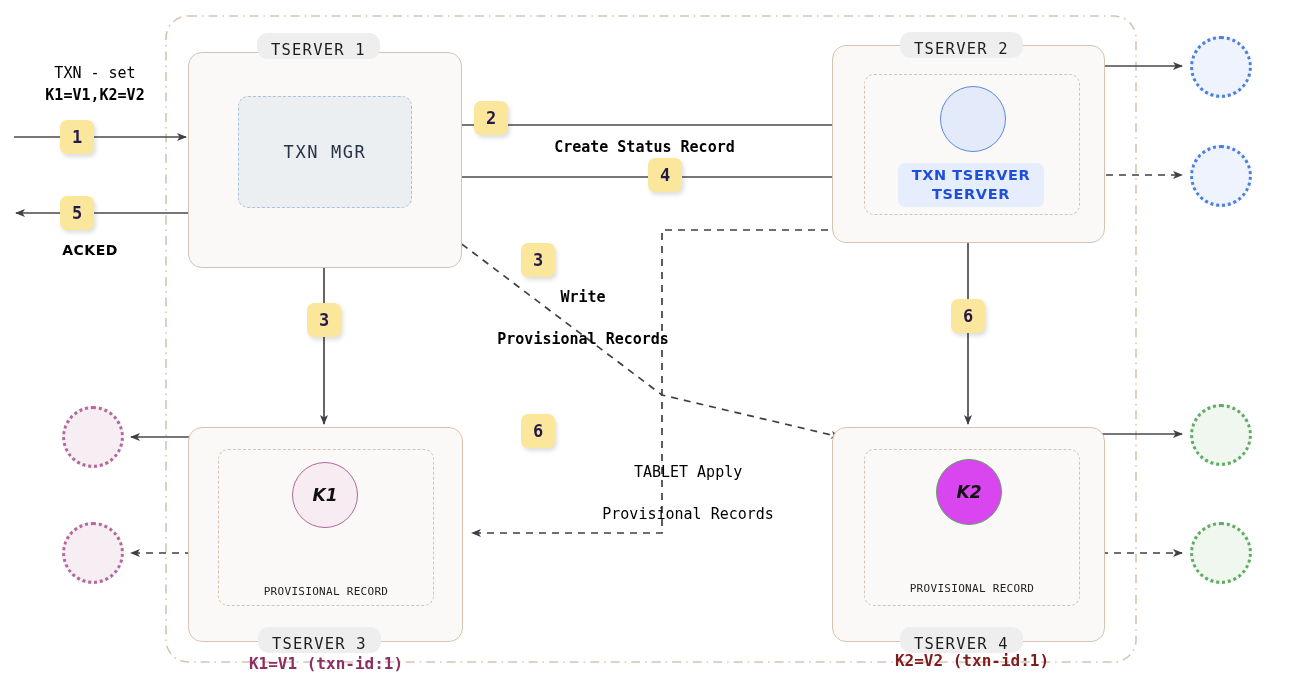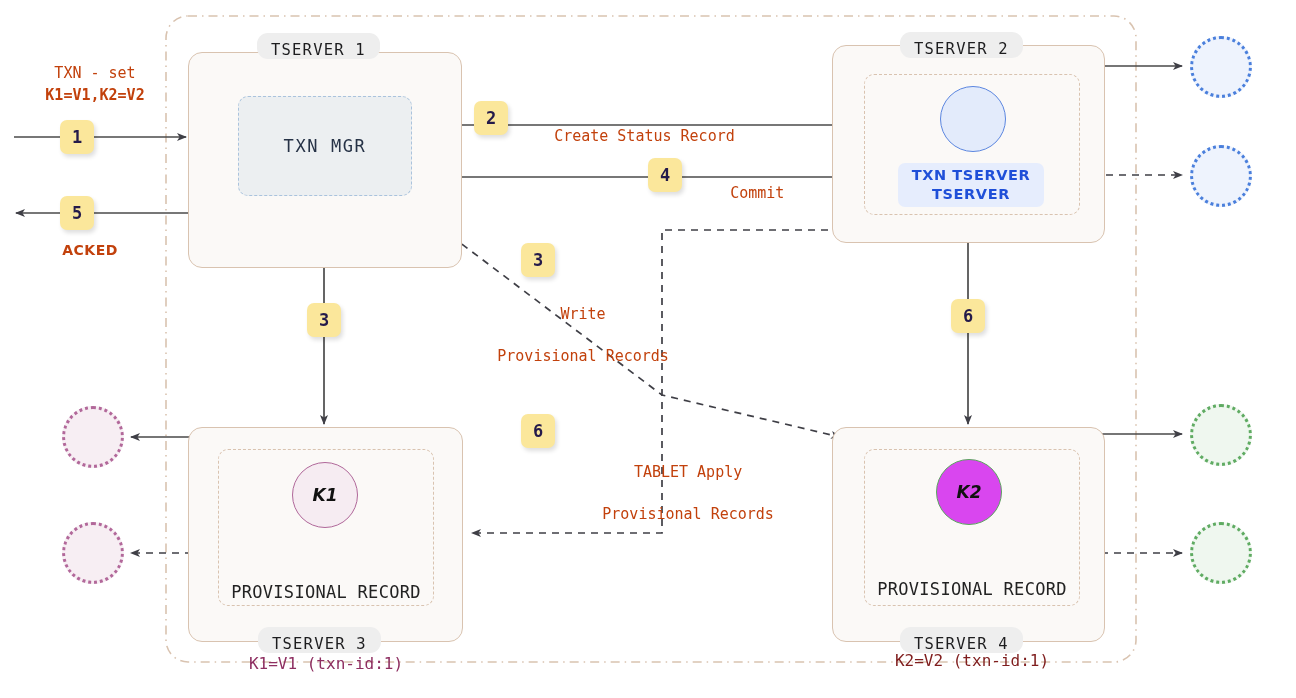--- a/index.html
+++ b/index.html
@@ -51,21 +51,21 @@
     display:flex;align-items:center;justify-content:center;
     font-family:"DejaVu Sans Mono",monospace;
     font-size:17px;font-weight:bold;color:#241a4a;
     width:34px;height:34px;
   }
 
   .lbl{
     position:absolute;
     font-family:"DejaVu Sans Mono",monospace;
     font-size:15px;
-    color:#c2410c;
+    color:#000000;
     white-space:pre;
     line-height:21px;
   }
   .lbl.center{text-align:center;}
   .lbl.bold{font-weight:bold;}
 
   .circ{
     position:absolute;
     border-radius:50%;
     box-sizing:border-box;
@@ -82,22 +82,22 @@
     display:flex;flex-direction:column;align-items:center;justify-content:center;
     font-family:"DejaVu Sans",sans-serif;
     font-size:14.5px;font-weight:bold;color:#1f4fd8;
     letter-spacing:0.6px;line-height:19px;text-align:center;
   }
   .prov{
     position:absolute;text-align:center;white-space:pre;
     font-family:"DejaVu Sans Mono",monospace;
     line-height:24px;
   }
-  .prov .t1{font-size:17px;color:#222;display:block;letter-spacing:0.3px;}
-  .prov .t2{font-size:16px;font-weight:normal;display:block;}
+  .prov .t1{font-size:11px;color:#222;display:block;letter-spacing:0.3px;}
+  .prov .t2{font-size:16px;font-weight:bold;display:block;}
 </style>
 </head>
 <body>
 
 <div id="stage">
 
   <svg class="layer" viewBox="0 0 1296 698">
     <defs>
       <marker id="ah" markerWidth="10" markerHeight="8" refX="9" refY="4" orient="auto" markerUnits="userSpaceOnUse">
         <path d="M0,0 L10,4 L0,8 L2.6,4 Z" fill="#3f3f46"></path>
@@ -141,21 +141,21 @@
       <path d="M410,205 L662,395 L840,437" marker-end="url(#ahd)"></path>
 
       <path d="M828,230 L662,230 L662,533 L472,533" marker-end="url(#ahd)"></path>
     </g>
   </svg>
 
   <div class="tserver-box" style="left:188px;top:52px;width:274px;height:216px;"></div>
   <div class="tserver-tag" style="left:257px;top:33px;">
       <span>TSERVER 1</span>
     </div>
-  <div class="inner-blue" style="left:238px;top:96px;width:174px;height:100px;">
+  <div class="inner-blue" style="left:238px;top:96px;width:174px;height:112px;">
     <span>TXN MGR</span>
   </div>
 
   <div class="tserver-box" style="left:832px;top:45px;width:273px;height:198px;"></div>
   <div class="tserver-tag" style="left:900px;top:32px;">
       <span>TSERVER 2</span>
     </div>
   <div class="inner-dashdot" style="left:864px;top:74px;width:216px;height:141px;border-style:dashed;"></div>
   <div class="circ" style="left:940px;top:86px;width:66px;height:66px;background:#e3ebfb;border:1.8px solid #5b86e0;"></div>
   <div class="tablet-tag" style="left:898px;top:163px;width:146px;height:44px;">
@@ -220,26 +220,24 @@
   <div class="badge" style="left:521px;top:243px;">
     <span>3</span>
     </div>
   <div class="badge" style="left:951px;top:299px;">
     <span>6</span>
     </div>
   <div class="badge" style="left:521px;top:414px;">
     <span>6</span>
     </div>
 
-  <div class="lbl" style="left:518px;top:105px;">
+  <div class="lbl" style="left:518px;top:116px;font-weight:bold;">
     <span>Create Status Record</span></div>
-  <div class="lbl" style="left:694px;top:162px;">
-    <span>Commit</span></div>
-
-  <div class="lbl center" style="left:450px;top:283px;width:230px;">
+
+  <div class="lbl center" style="left:450px;top:266px;width:230px;font-weight:bold;">
     <span>Write</span><br>
     <span>Provisional Records</span>
   </div>
 
   <div class="lbl center" style="left:555px;top:441px;width:230px;">
     <span>TABLET Apply</span><br>
     <span>Provisional Records</span>
   </div>
 
 </div>

